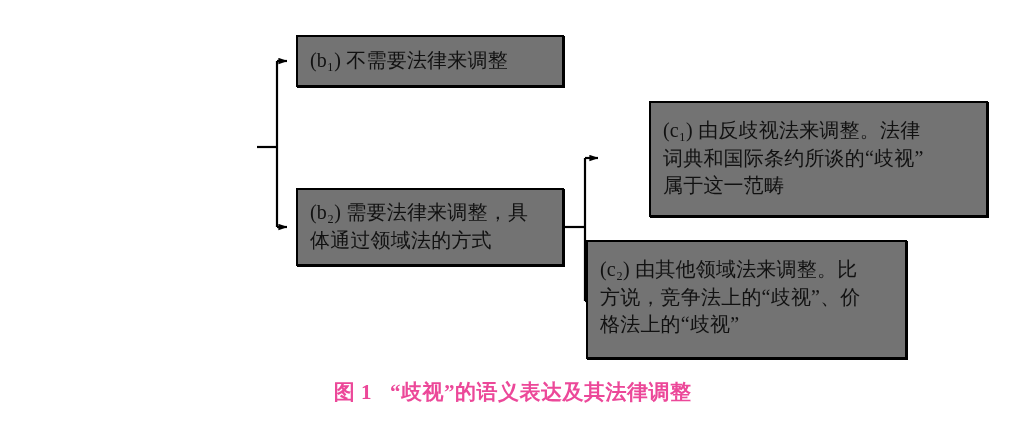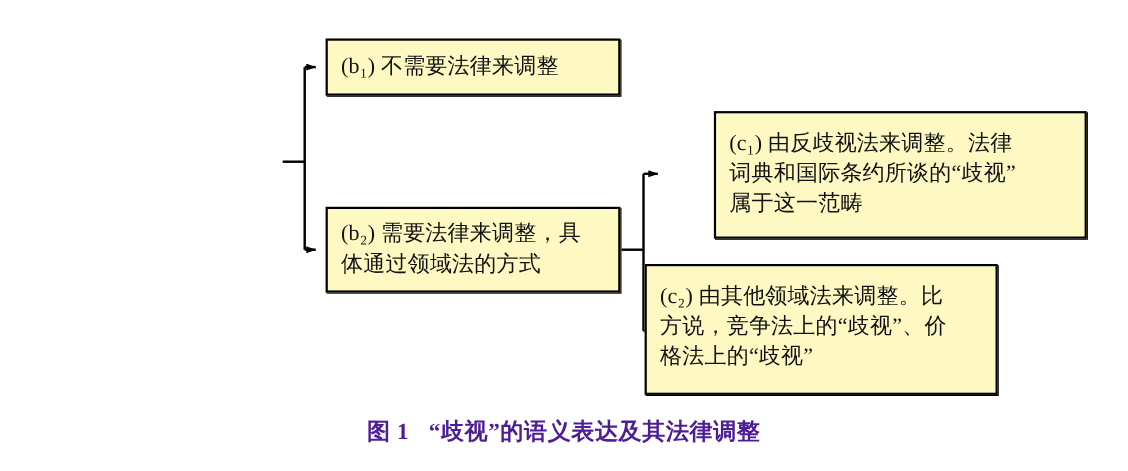--- a/index.html
+++ b/index.html
@@ -28,21 +28,21 @@
     width: 1025px;
     height: 428px;
     z-index: 1;
   }
 
   
   .node {
     position: absolute;
     z-index: 2;
     box-sizing: border-box;
-    background: #fef9c3;
+    background: #737373;
     border: 2px solid #000000;
     box-shadow: 1px 1px 0 0 #000000;
     display: flex;
     align-items: center;
   }
   .node-text {
     display: block;
     width: 100%;
     padding: 0 12px;
     font-size: 20px;
@@ -65,21 +65,21 @@
   #caption {
     position: absolute;
     z-index: 2;
     left: 0;
     top: 378px;
     width: 1025px;
     text-align: center;
     font-size: 21px;
     font-weight: bold;
     letter-spacing: 0.5px;
-    color: #4c1d95;
+    color: #ec4899;
   }
   #caption .cap-num { margin-right: 18px; }
 </style>
 </head>
 <body>
 
 <div id="figure-root">
 
   <svg id="connectors" viewBox="0 0 1025 428" xmlns="http://www.w3.org/2000/svg">
     <defs>

